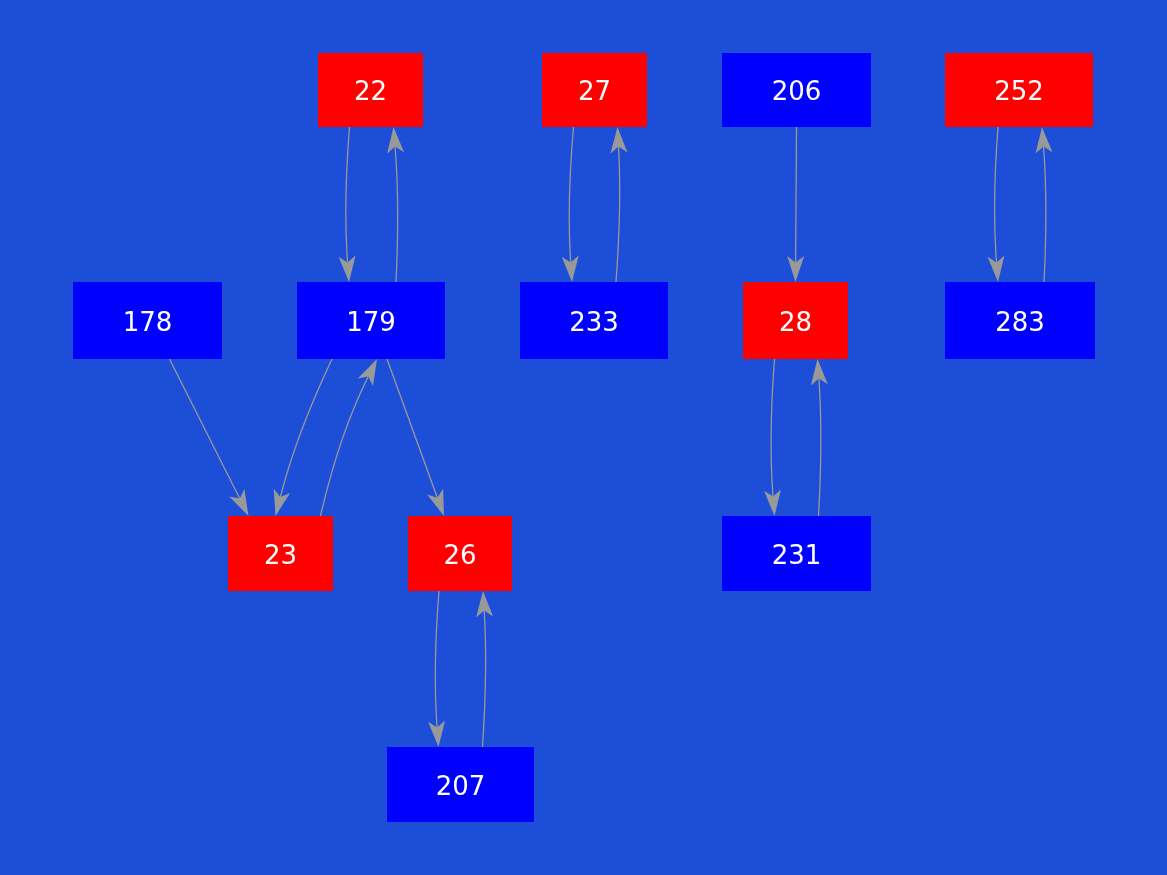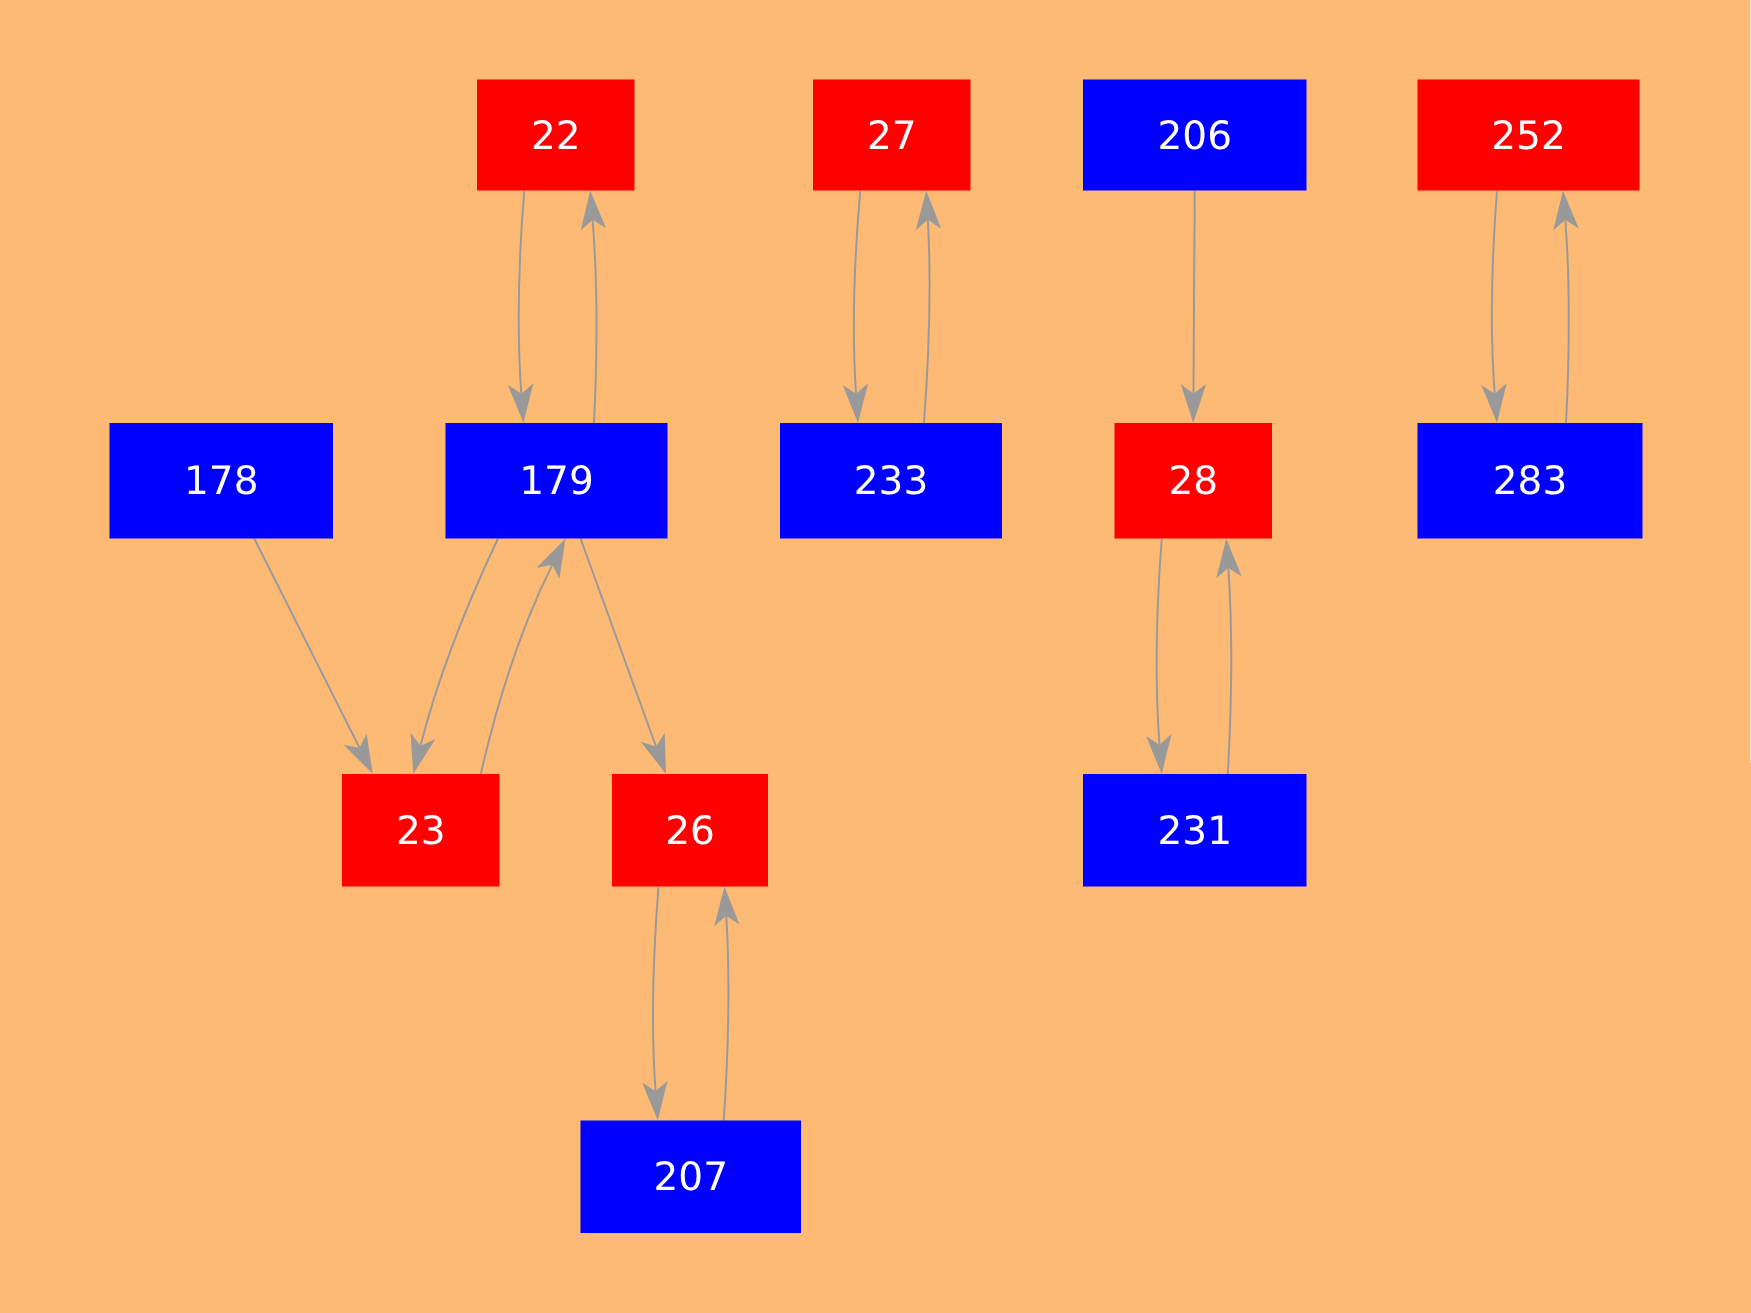--- a/index.html
+++ b/index.html
@@ -5,21 +5,21 @@
   html, body {
     margin: 0;
     padding: 0;
     background: #ffffff;
     font-family: "DejaVu Sans", sans-serif;
   }
   .canvas {
     position: relative;
     width: 1167px;
     height: 875px;
-    background: #fdba74;
+    background: #1d4ed8;
     overflow: hidden;
   }
   svg { display: block; }
   .node-label {
     font-family: "DejaVu Sans", sans-serif;
     text-anchor: middle;
     user-select: none;
   }
   .edge-line { fill: none; }
 </style>

